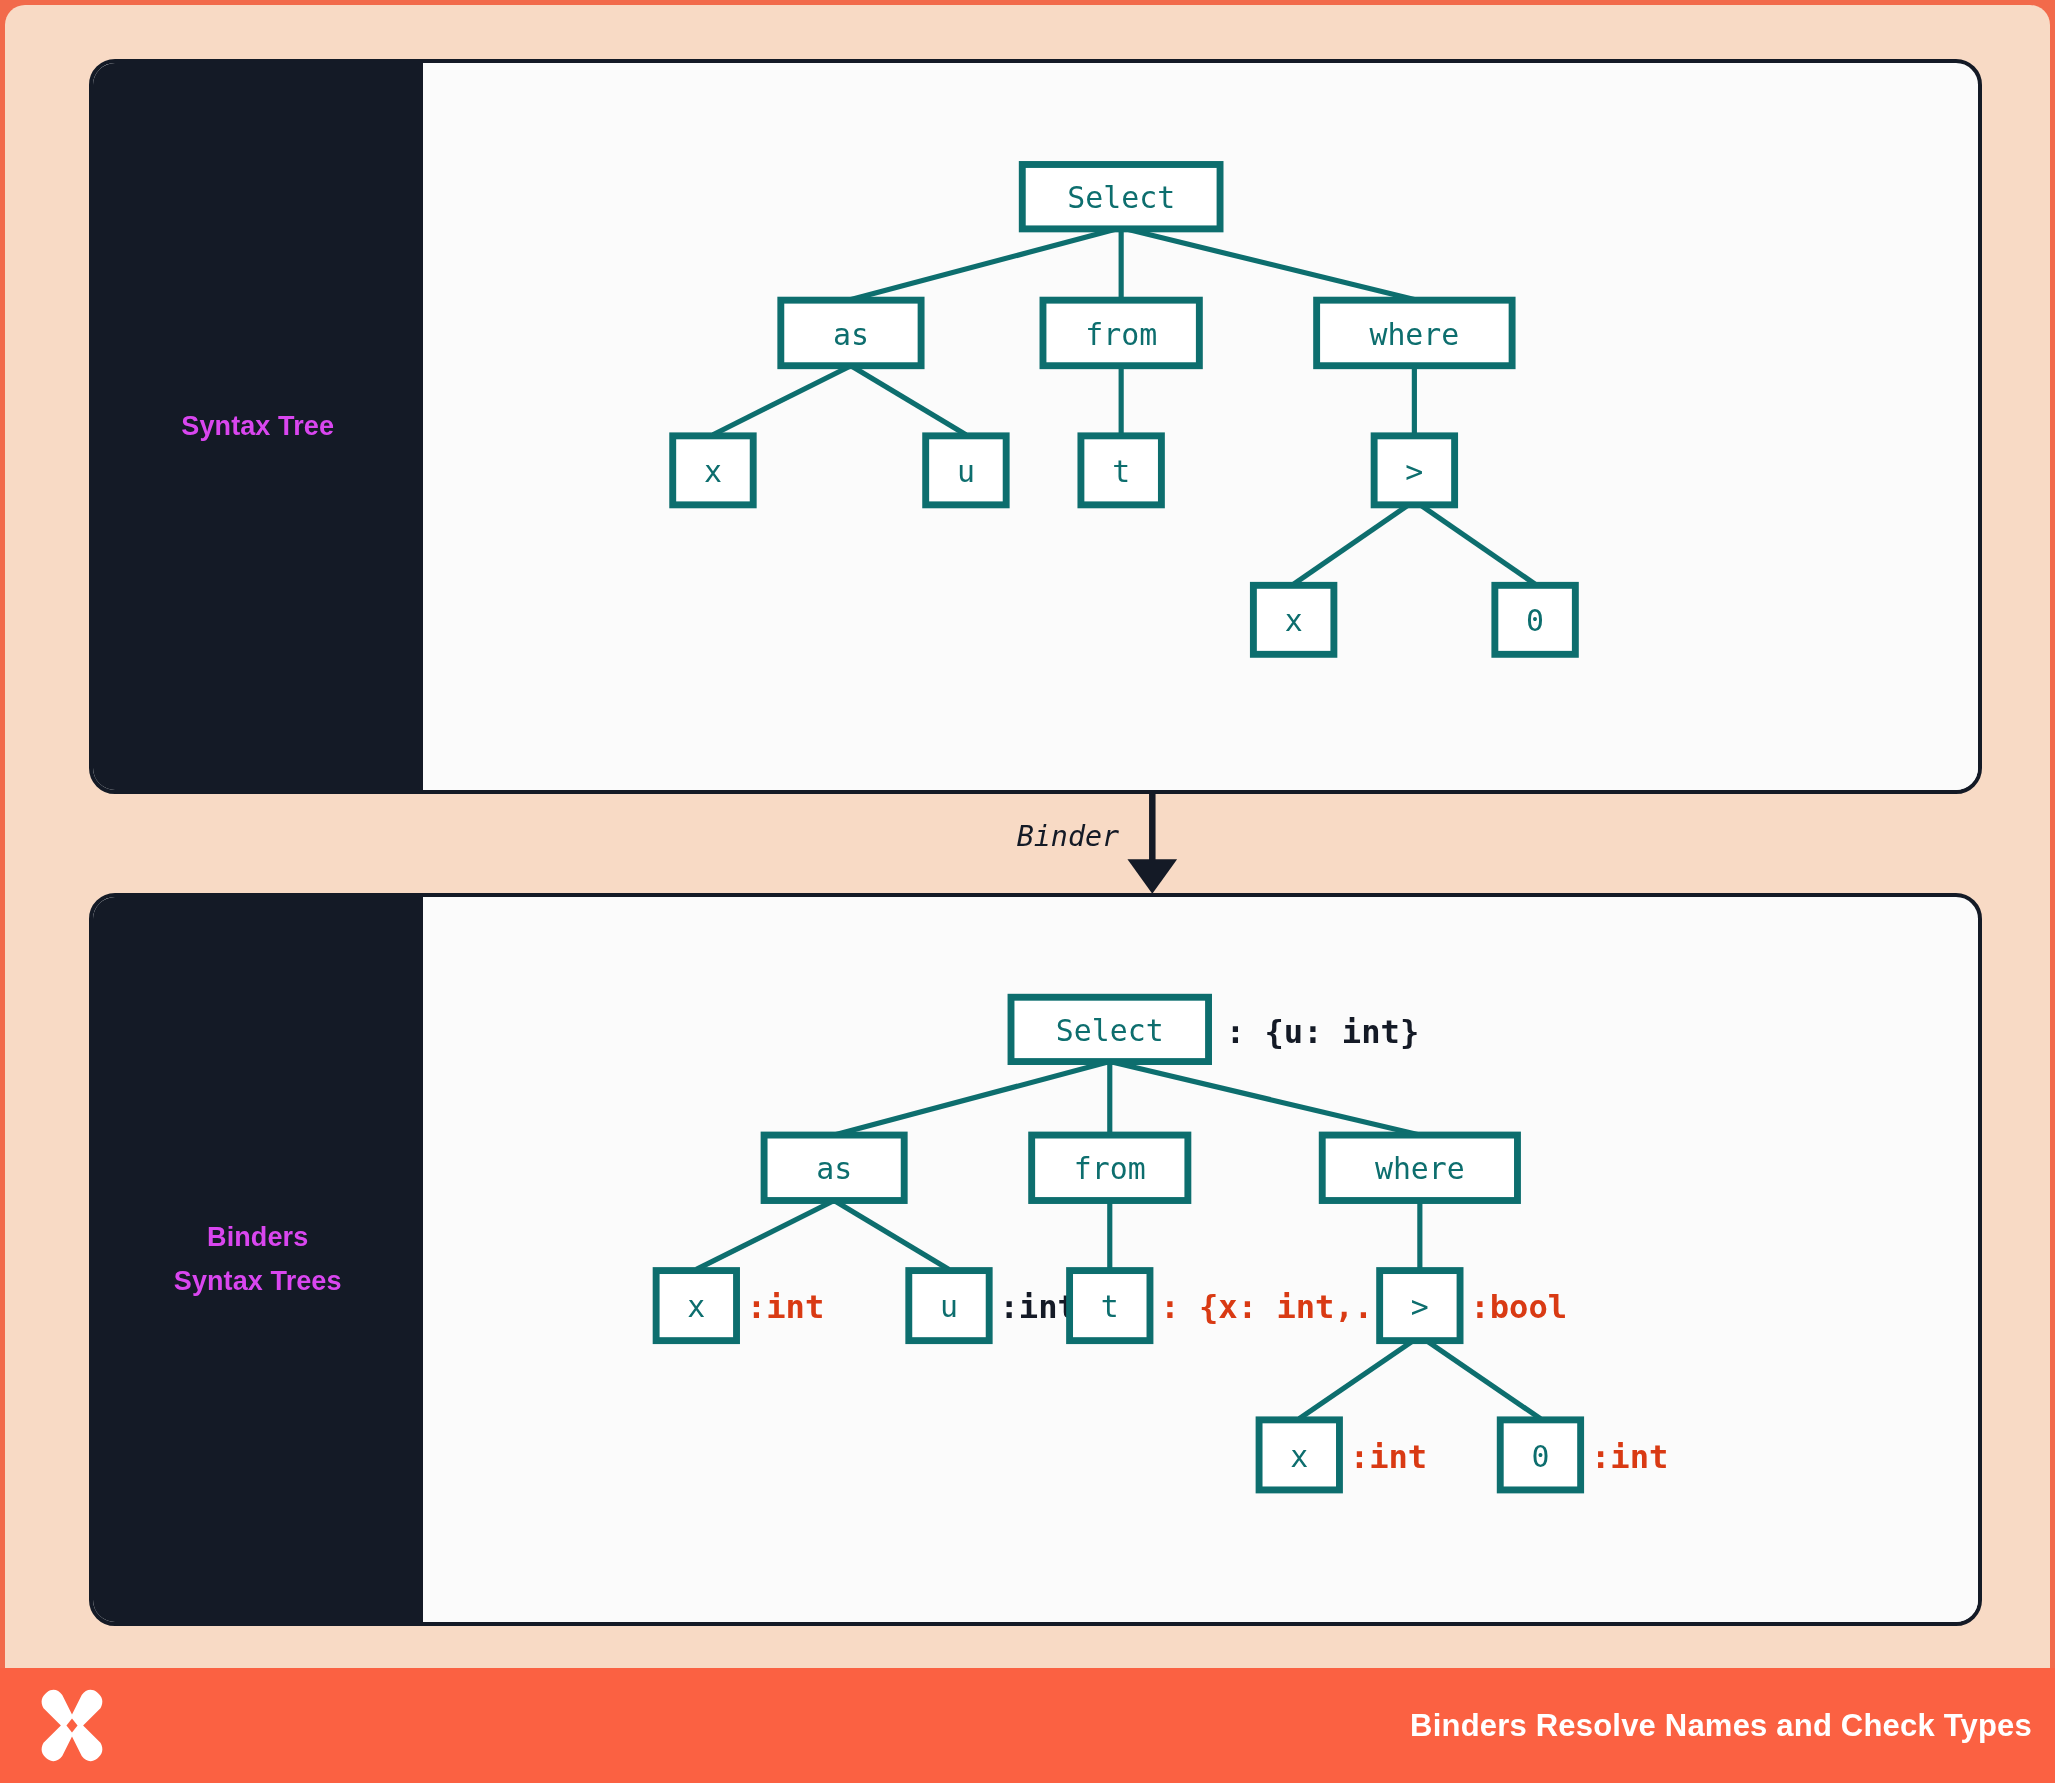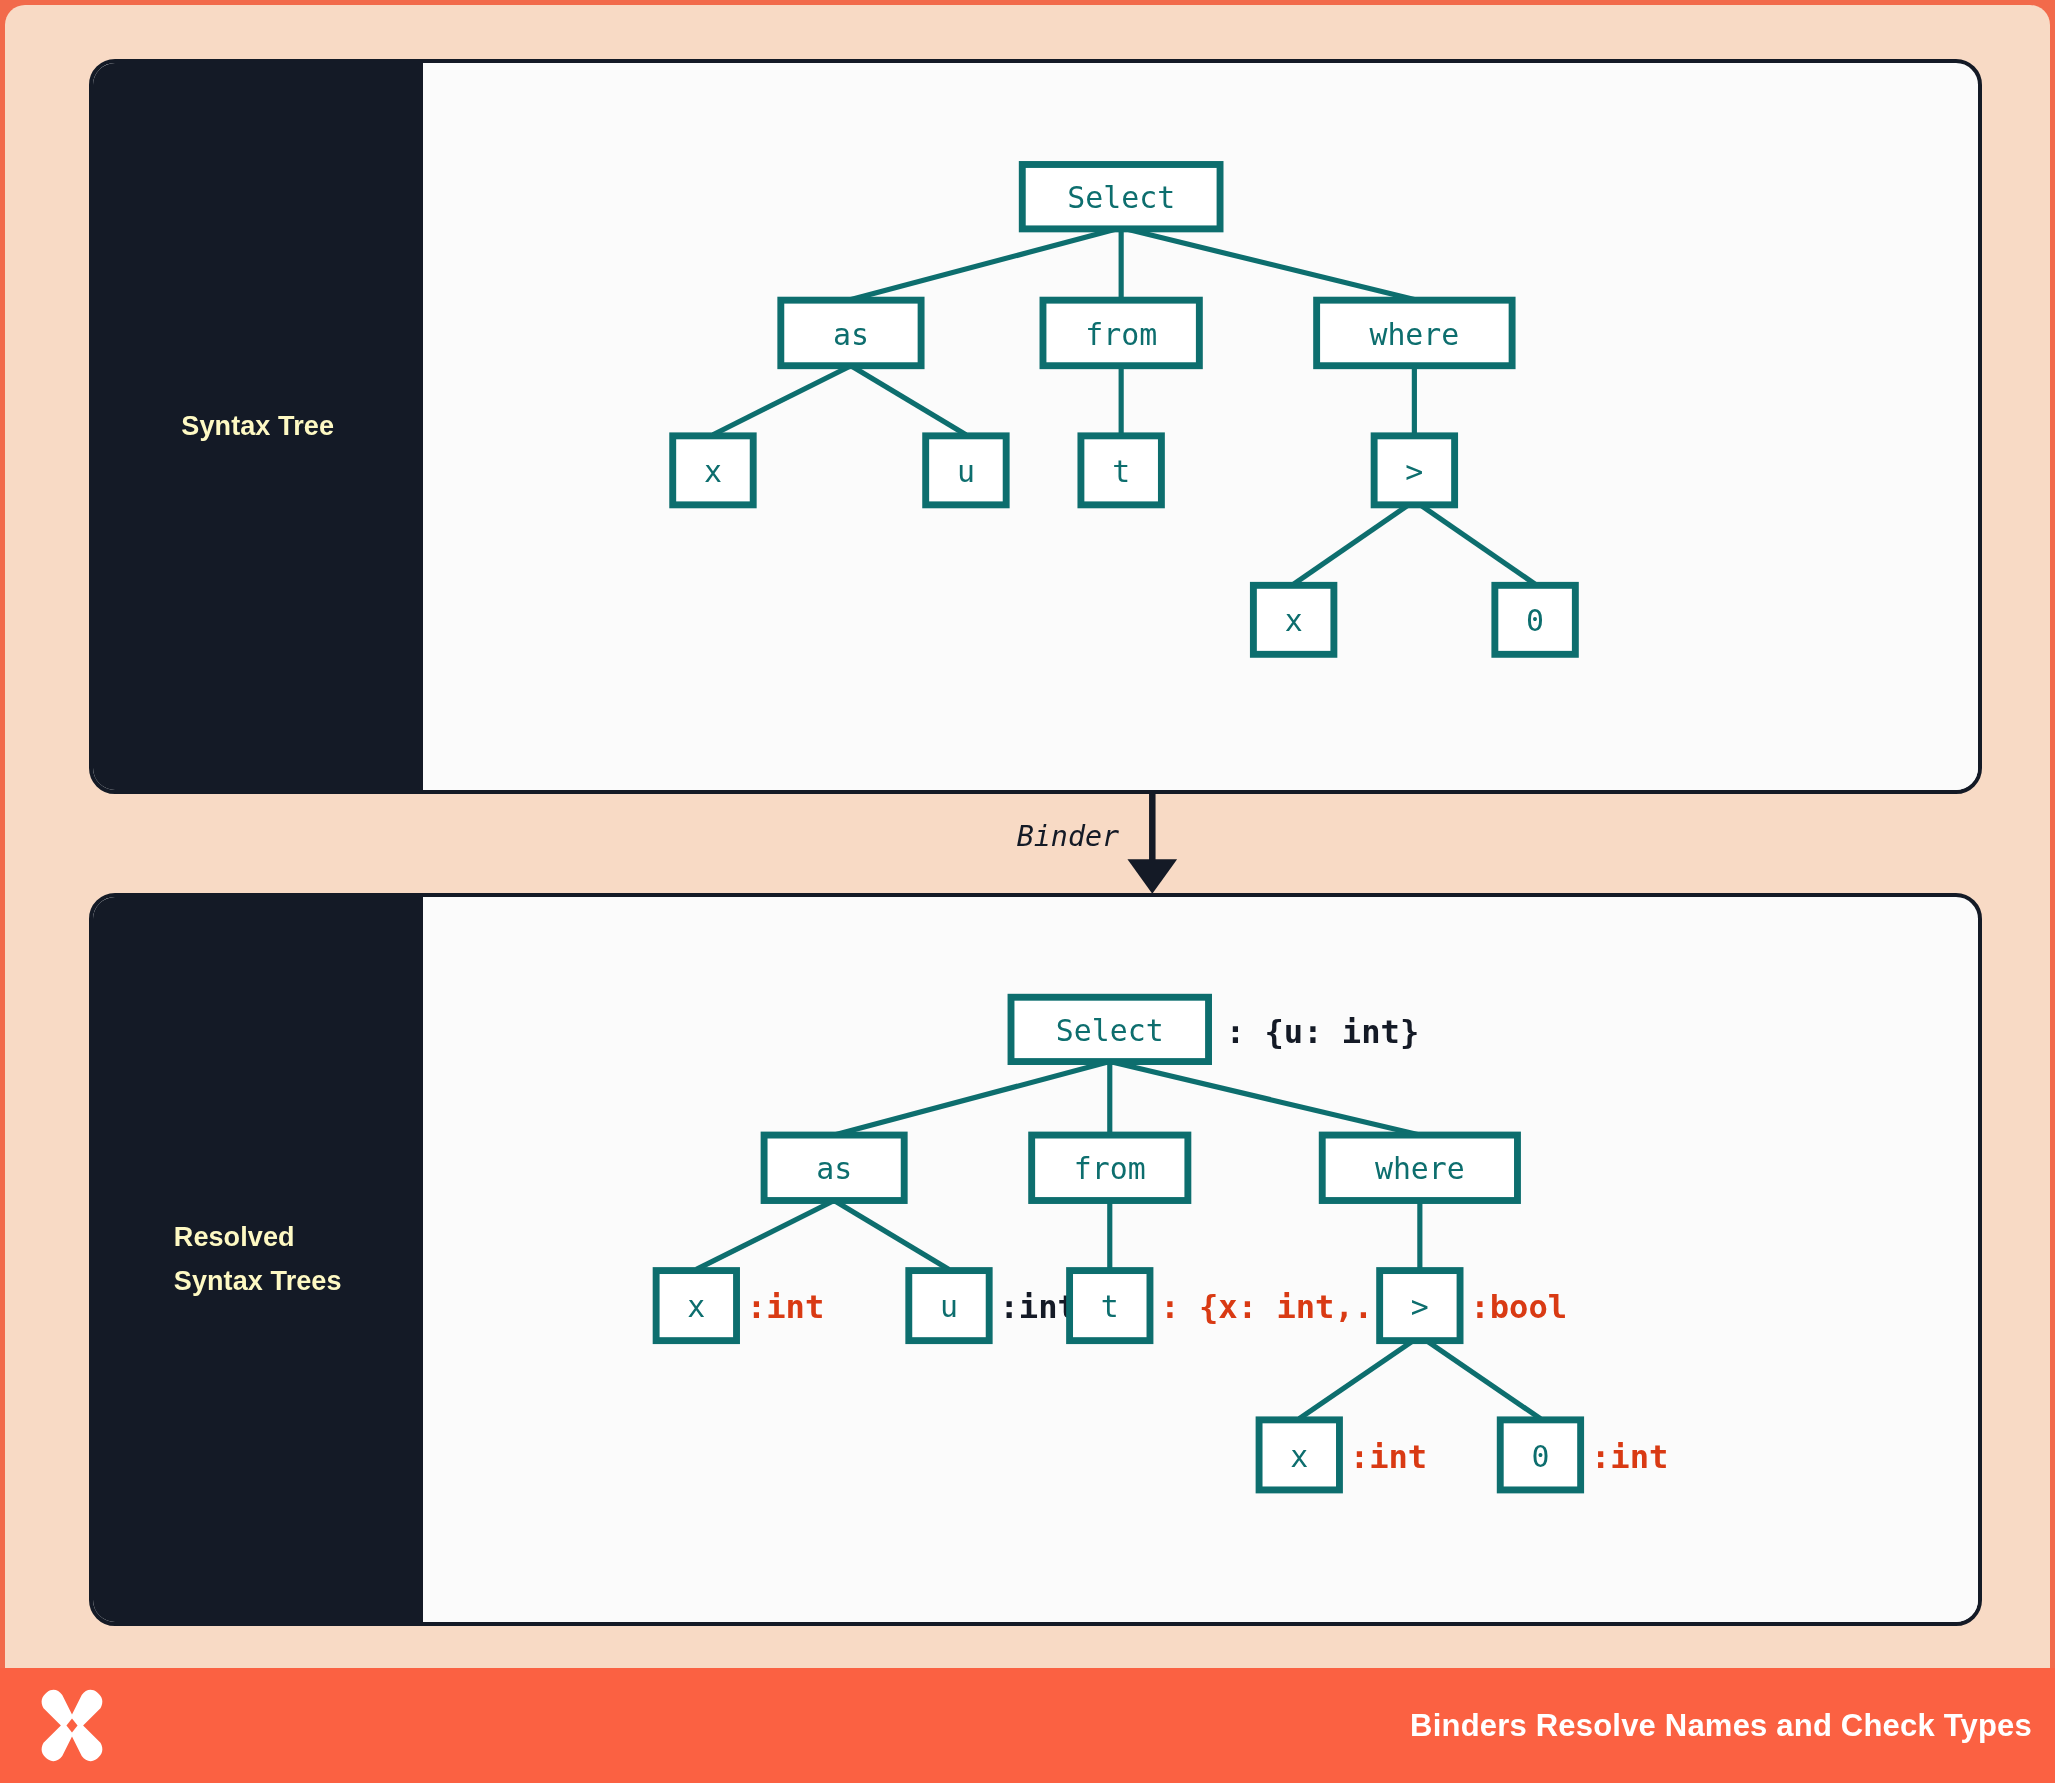--- a/index.html
+++ b/index.html
@@ -31,24 +31,25 @@
     overflow:hidden;
     display:flex;
   }
   #card-top{ left:84px; top:54px; width:1893px; height:735px; }
   #card-bottom{ left:84px; top:888px; width:1893px; height:733px; }
 
   .card-label{
     width:330px;
     flex:0 0 330px;
     background:#141a26;
-    color:#fef9c3;
+    color:#d946ef;
     display:flex;
     align-items:center;
     justify-content:center;
+    text-align:center;
     font-size:27px;
     font-weight:700;
     line-height:1.65;
     letter-spacing:0.1px;
   }
   .card-body{flex:1 1 auto;position:relative;background:#fbfbfb;margin-top:21px;}
   .card-body svg{display:block;width:100%;height:100%;}
 
   
   .edge{stroke:#0d6e6e;stroke-width:9;fill:none;}
@@ -179,21 +180,21 @@
       <svg viewBox="0 0 3201 170" preserveAspectRatio="none">
         <line class="arrow-line" x1="1798" y1="0" x2="1798" y2="128"></line>
         <polygon class="arrow-head" points="1798,168 1756,110 1840,110"></polygon>
         <text class="binder-label" x="1742" y="72">Binder</text>
       </svg>
     </div>
 
     <div class="card" id="card-bottom">
       <div class="card-label">
         <div>
-          <div>Resolved</div>
+          <div>Binders</div>
           <div>Syntax Trees</div>
         </div>
       </div>
       <div class="card-body">
         <svg viewBox="0 0 2636 1226" preserveAspectRatio="xMidYMid meet">
           <g>
             <path class="edge" d="M1160 250 L 680 378"></path>
             <path class="edge" d="M1160 250 L 1160 378"></path>
             <path class="edge" d="M1160 250 L 1700 378"></path>
             <path class="edge" d="M680 492 L 440 612"></path>

